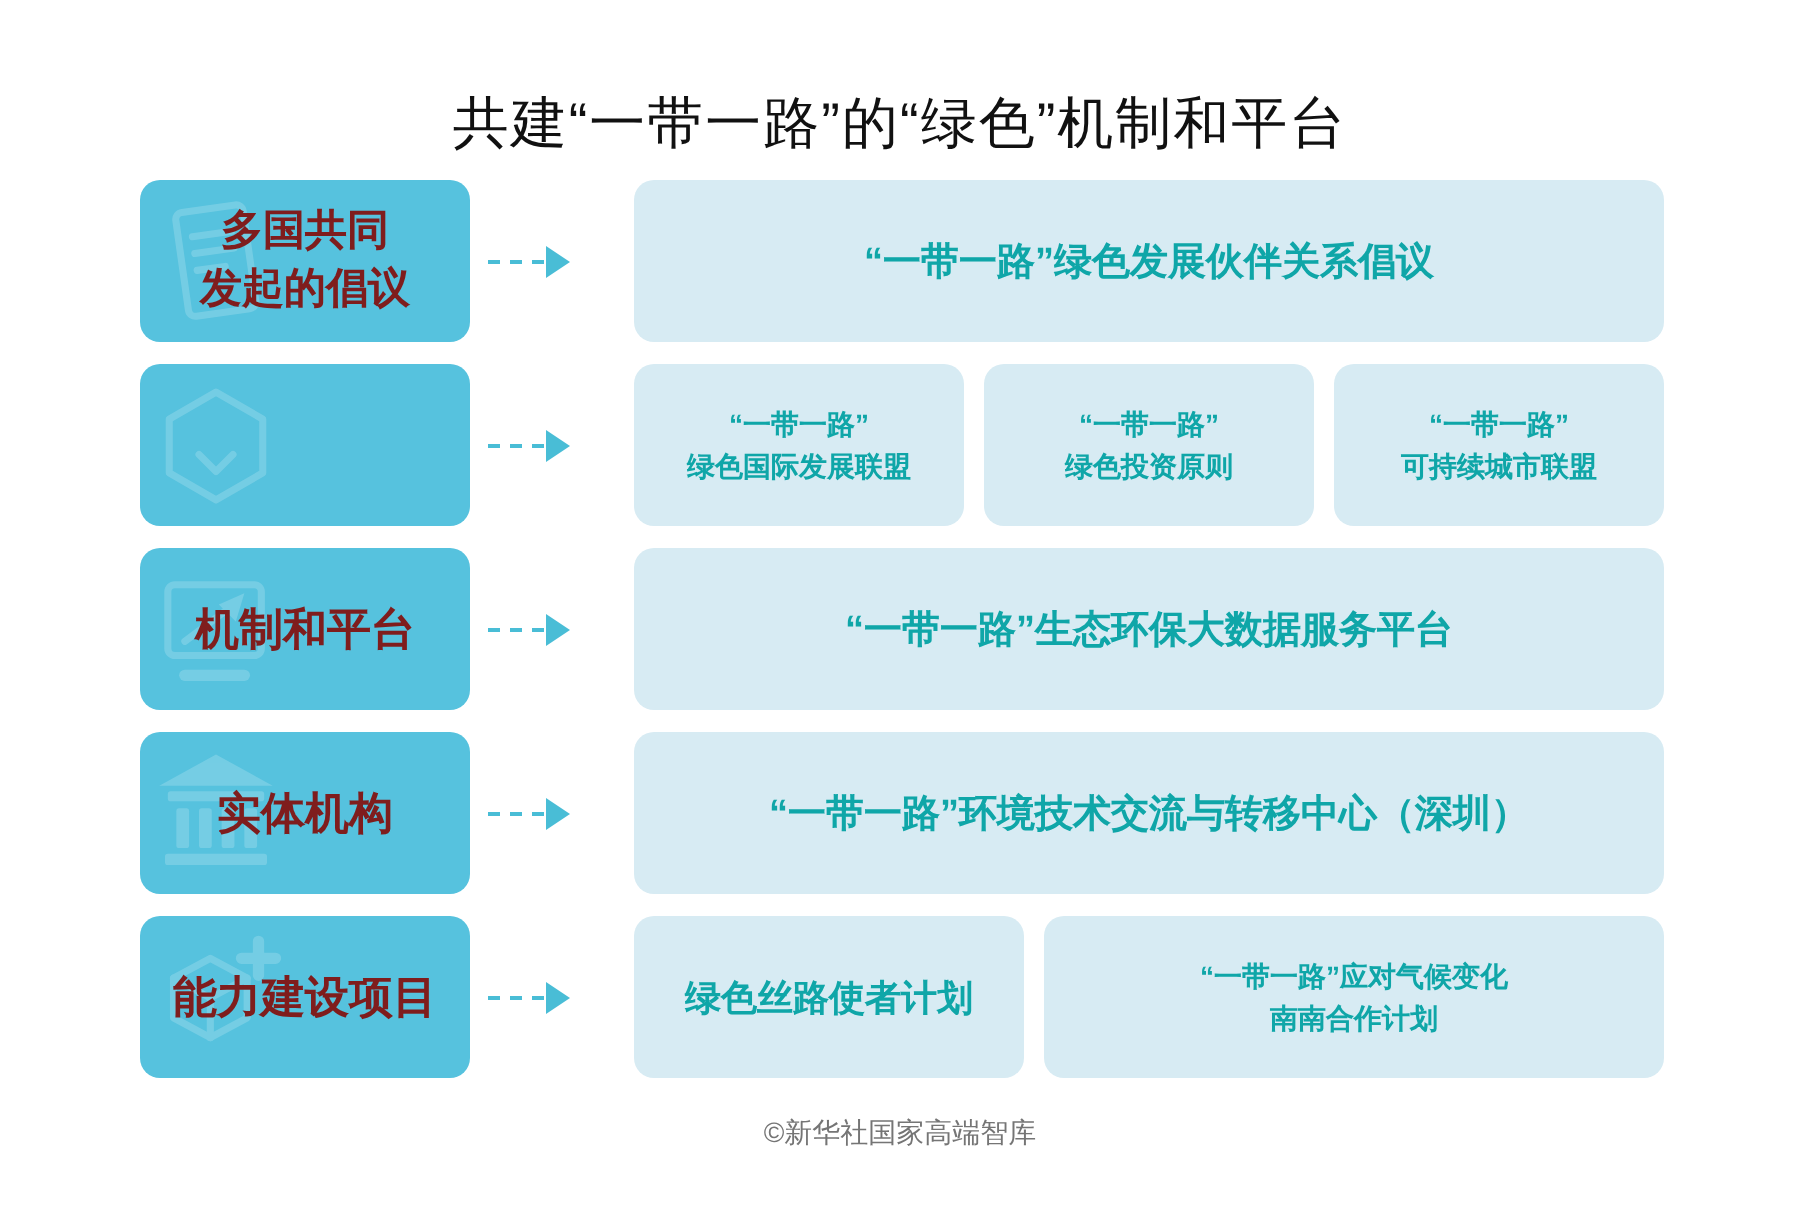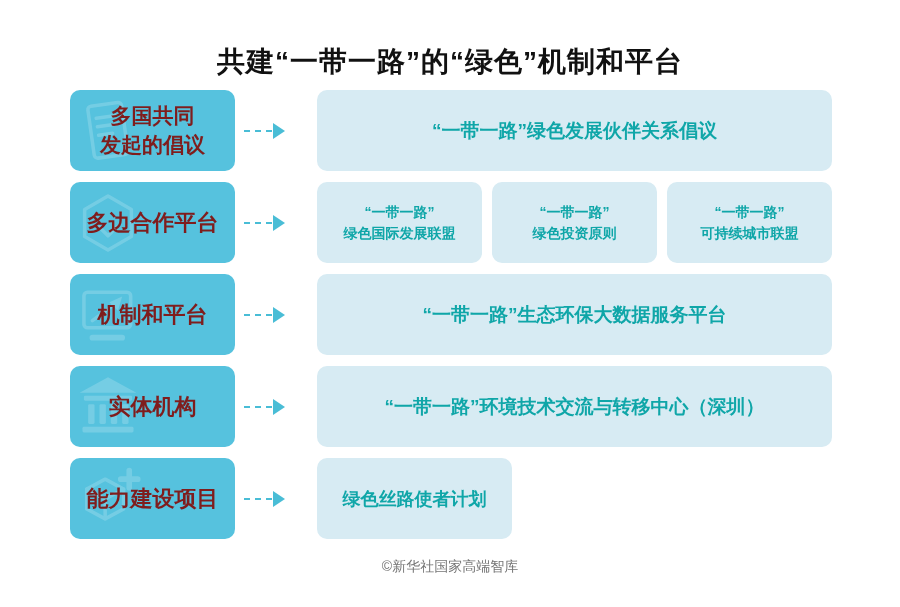--- a/index.html
+++ b/index.html
@@ -6,21 +6,21 @@
   .canvas {
     position: relative;
     width: 900px; height: 607px;
     background: #ffffff;
     font-family: "Liberation Sans", "DejaVu Sans", sans-serif;
     overflow: hidden;
   }
   .title {
     position: absolute; top: 24px; left: 0; right: 0;
     text-align: center;
-    font-size: 28px; font-weight: 700;
+    font-size: 28px; font-weight: 400;
     color: var(--title-text, #111111);
     letter-spacing: 1px;
   }
   .rows {
     position: absolute; top: 90px; left: 70px; width: 762px;
     display: flex; flex-direction: column; gap: 11px;
   }
   .row { height: 81px; display: flex; align-items: stretch; }
   .cat {
     flex: 0 0 165px; width: 165px;
@@ -107,21 +107,20 @@
     </div>
 
     <div class="row row-2">
       <div class="cat">
         <span class="icon">
           <svg viewBox="0 0 48 48" fill="none" stroke="#ffffff" stroke-width="2.5" stroke-linecap="round" stroke-linejoin="round">
             <polygon points="24,5 40.5,14.5 40.5,33.5 24,43 7.5,33.5 7.5,14.5"></polygon>
             <path d="M18 27 L24 33 L30 27"></path>
           </svg>
         </span>
-        <span class="cat-label">多边合作平台</span>
       </div>
       <div class="arrow">
           <i class="dash"></i>
           <i class="head"></i>
         </div>
       <div class="items">
         <div class="item small">
           <span class="pre-line">“一带一路”
 绿色国际发展联盟</span>
         </div>
@@ -197,20 +196,24 @@
         <span class="cat-label">能力建设项目</span>
       </div>
       <div class="arrow">
           <i class="dash"></i>
           <i class="head"></i>
         </div>
       <div class="items">
         <div class="item narrow">
           <span class="pre-line">绿色丝路使者计划</span>
         </div>
+        <div class="item small">
+          <span class="pre-line">“一带一路”应对气候变化
+南南合作计划</span>
+        </div>
       </div>
     </div>
 
   </div>
 
   <div class="footer">©新华社国家高端智库</div>
 
 </div>
 
 </body></html>

